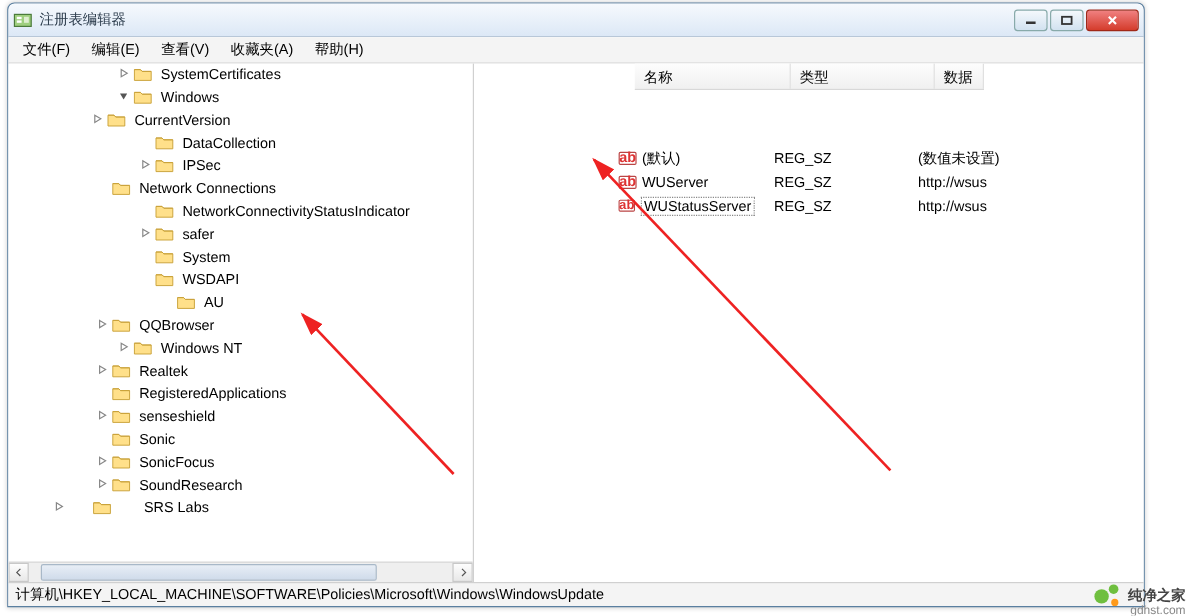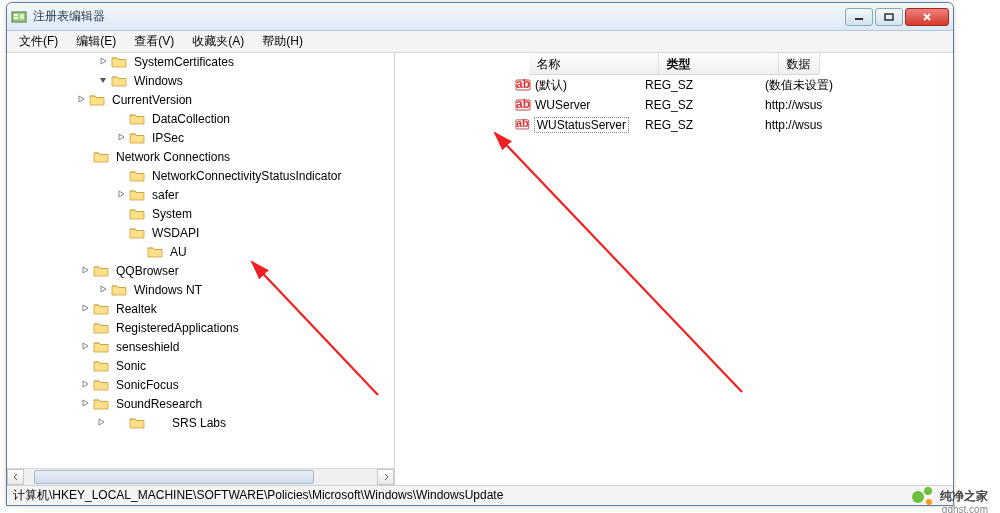--- a/index.html
+++ b/index.html
@@ -29,22 +29,22 @@
 .label { padding: 0 3px; }
 
 .scrollbar-h { position: absolute; left: 0; right: 0; bottom: 0; height: 17px; background: #efefef; border-top: 1px solid #d8d8d8; display: flex; }
 .sb-btn { width: 17px; height: 100%; background: linear-gradient(#fdfdfd,#e8e8e8); border: 1px solid #c8c8c8; display:flex;align-items:center;justify-content:center; }
 .sb-track { flex:1; position:relative; }
 .sb-thumb { position:absolute; left:10px; top:1px; height:14px; width:280px; background: linear-gradient(#e8eef6,#cfdbea); border:1px solid #a8b8c8; border-radius:2px; }
 
 .list-pane { flex: 1; display: flex; flex-direction: column; background: #fff; align-items: center; }
 .list-header { height: 22px; display: flex; border-bottom: 1px solid #d8d8d8; background: linear-gradient(#fdfdfd,#f0f0f0); }
 .list-header .col { padding: 3px 8px; border-right: 1px solid #e0e0e0; }
-.col-name { width: 130px; } .col-type { width: 120px; font-weight: bold; } .col-data { flex:1; }
-.list-body { flex:1; overflow:auto; }
+.col-name { width: 130px; } .col-type { width: 120px; } .col-data { flex:1; }
+.list-body { flex:1; overflow:auto;margin-top:47px; }
 .list-row { display:flex; align-items:center; height:20px; }
 .list-row .cell { padding: 0 8px; display:flex; align-items:center; }
 .list-row .icon { width:16px; height:14px; margin-right:4px; }
 .cell-name { width:130px; } .cell-type { width:120px; } .cell-data { flex:1; }
 .list-row.sel .cell-name .nm { border:1px dotted #888; padding:0 2px; }
 
 .statusbar { height: 20px; border-top: 1px solid #d0d0d0; background: #f4f4f4; display:flex; align-items:center; padding: 0 6px; font-size: 12px; }
 
 .watermark { position:absolute; right:12px; bottom:6px; display:flex; align-items:center; gap:6px; font-size:13px; color:#444; }
 .watermark .logo { width:22px; height:22px; position:relative; }
@@ -288,21 +288,21 @@
               <svg width="10" height="10" viewBox="0 0 10 10">
                 <path d="M3 2 L8 5 L3 8 Z" fill="none" stroke="#888" stroke-width="1"></path>
               </svg>
             </span>
             <span class="fold"><svg viewBox="0 0 16 14">
                 <path d="M1 3 h5 l1.5 1.5 H15 V12 H1 Z" fill="#ffe08a" stroke="#caa23a" stroke-width="0.8"></path>
                 <path d="M1 3 h5 l1.5 1.5 H15" fill="none" stroke="#caa23a" stroke-width="0.8"></path>
               </svg></span>
             <span class="label">SoundResearch</span>
           </div>
-          <div class="tree-row" style="padding-left: 88px; gap: 20px;">
+          <div class="tree-row" style="padding-left: 36px; gap: 20px;">
             <span class="tw ">
               <svg width="10" height="10" viewBox="0 0 10 10">
                 <path d="M3 2 L8 5 L3 8 Z" fill="none" stroke="#888" stroke-width="1"></path>
               </svg>
             </span>
             <span class="fold"><svg viewBox="0 0 16 14">
                 <path d="M1 3 h5 l1.5 1.5 H15 V12 H1 Z" fill="#ffe08a" stroke="#caa23a" stroke-width="0.8"></path>
                 <path d="M1 3 h5 l1.5 1.5 H15" fill="none" stroke="#caa23a" stroke-width="0.8"></path>
               </svg></span>
             <span class="label">SRS Labs</span>

